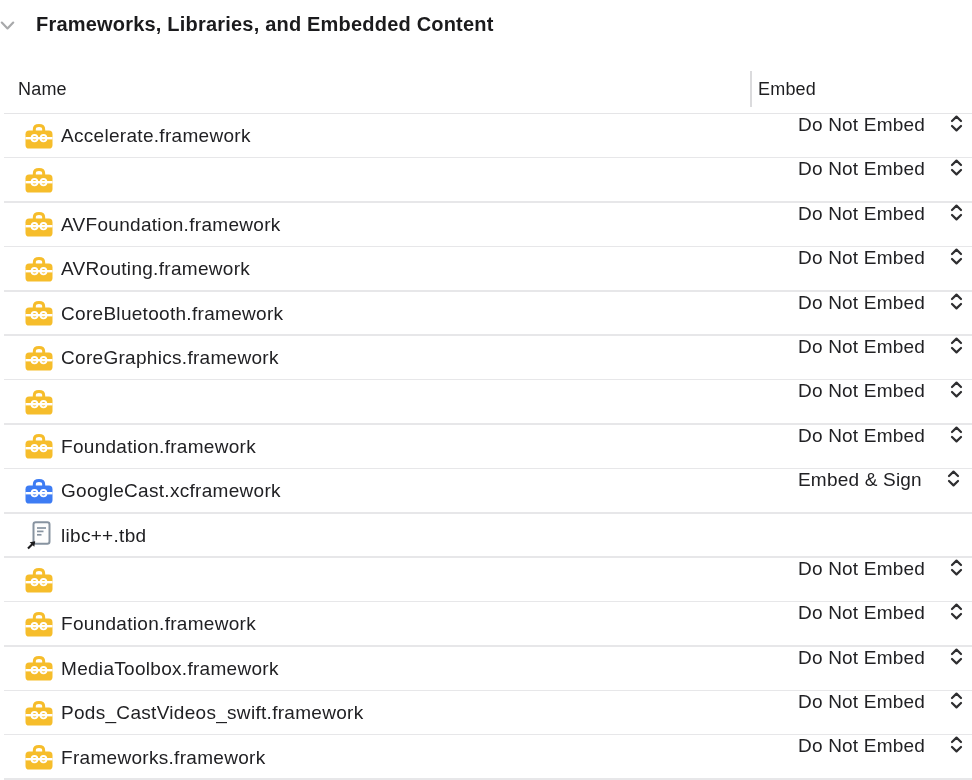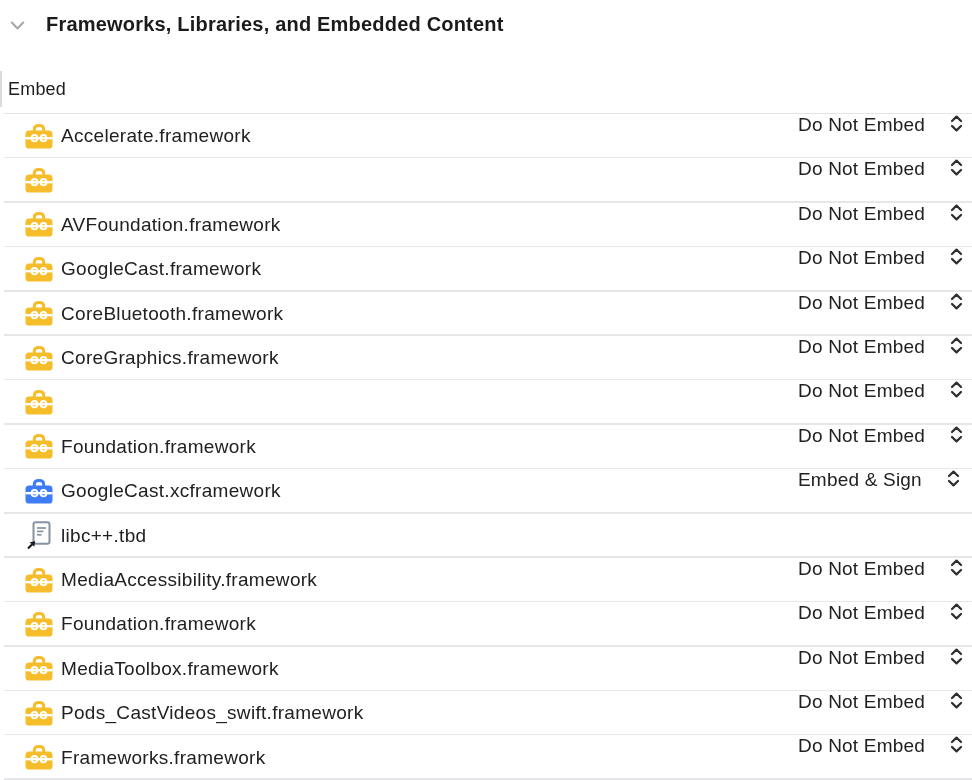--- a/index.html
+++ b/index.html
@@ -4,21 +4,21 @@
 <style>
   * { margin:0; padding:0; box-sizing:border-box; }
   html, body { width:972px; height:780px; background:#ffffff; }
   body {
     font-family:"Liberation Sans","DejaVu Sans",sans-serif;
     color:#212124;
     overflow:hidden;
   }
 
   
-  .section-header { height:48px; display:flex; align-items:center; padding-left:10px; }
+  .section-header { height:48px; display:flex; align-items:center; padding-left:0; }
   .disclosure { width:15px; height:10px; display:flex; align-items:center; cursor:pointer; margin-top:3px; }
   .section-title { font-size:20px; font-weight:700; letter-spacing:0.2px; margin-left:21px; color:#1b1b1d; }
 
   
   .thead { position:relative; height:66px; display:flex; align-items:center; padding-top:16px; }
   .thead::after { content:""; position:absolute; left:4px; right:0; bottom:0; height:1.5px; background:#E5E5E7; }
   .th { font-size:18px; letter-spacing:0.2px; color:#1e1e20; white-space:nowrap; }
   .th-name { margin-left:18px; width:732px; }
   .head-divider { width:1.5px; height:36px; background:#DBDBDD; margin-right:6.5px; }
 
@@ -40,20 +40,21 @@
   <div class="section-header">
     <span class="disclosure">
       <svg width="15" height="10" viewBox="0 0 15 10">
         <path d="M1.8 1.6 L7.5 7.4 L13.2 1.6" fill="none" stroke="#A8A9AB" stroke-width="2.2" stroke-linecap="round" stroke-linejoin="round"></path>
       </svg>
     </span>
     <span class="section-title">Frameworks, Libraries, and Embedded Content</span>
   </div>
 
   <div class="thead">
+    <span class="th th-name">Name</span>
     <span class="head-divider"></span>
     <span class="th th-embed">Embed</span>
   </div>
 
   <div class="tbody">
   <div class="row">
     <span class="icon icon-toolbox" style="color: rgb(246, 189, 43);">
       <svg width="28" height="25" viewBox="0 0 28 25">
         <path d="M9.3 7.5 V5.4 C9.3 2.9 11.3 1.5 14 1.5 C16.7 1.5 18.7 2.9 18.7 5.4 V7.5" fill="none" stroke="currentColor" stroke-width="3"></path>
         <rect x="0.5" y="6.6" width="27" height="17.9" rx="3.6" fill="currentColor"></rect>
@@ -124,21 +125,21 @@
     <span class="icon icon-toolbox" style="color: rgb(246, 189, 43);">
       <svg width="28" height="25" viewBox="0 0 28 25">
         <path d="M9.3 7.5 V5.4 C9.3 2.9 11.3 1.5 14 1.5 C16.7 1.5 18.7 2.9 18.7 5.4 V7.5" fill="none" stroke="currentColor" stroke-width="3"></path>
         <rect x="0.5" y="6.6" width="27" height="17.9" rx="3.6" fill="currentColor"></rect>
         <rect x="0.5" y="13" width="27" height="2.4" fill="#ffffff"></rect>
         <rect x="6.6" y="11" width="5.8" height="6.4" rx="2.9" fill="none" stroke="#ffffff" stroke-width="1.8"></rect>
         <rect x="15.6" y="11" width="5.8" height="6.4" rx="2.9" fill="none" stroke="#ffffff" stroke-width="1.8"></rect>
       </svg>
     </span>
 
-    <span class="row-label">GoogleCast.framework</span>
+    <span class="row-label">AVRouting.framework</span>
     <span class="embed-control">
       <span class="embed-value">Do Not Embed</span>
       <span class="updown">
         <svg width="15" height="19" viewBox="0 0 15 19">
           <path d="M3 7 L7.5 2.6 L12 7" fill="none" stroke="#2e2e30" stroke-width="2.2" stroke-linecap="round" stroke-linejoin="round"></path>
           <path d="M3 12 L7.5 16.4 L12 12" fill="none" stroke="#2e2e30" stroke-width="2.2" stroke-linecap="round" stroke-linejoin="round"></path>
         </svg>
       </span>
     </span>
   </div>
@@ -277,21 +278,20 @@
     <span class="icon icon-toolbox" style="color: rgb(246, 189, 43);">
       <svg width="28" height="25" viewBox="0 0 28 25">
         <path d="M9.3 7.5 V5.4 C9.3 2.9 11.3 1.5 14 1.5 C16.7 1.5 18.7 2.9 18.7 5.4 V7.5" fill="none" stroke="currentColor" stroke-width="3"></path>
         <rect x="0.5" y="6.6" width="27" height="17.9" rx="3.6" fill="currentColor"></rect>
         <rect x="0.5" y="13" width="27" height="2.4" fill="#ffffff"></rect>
         <rect x="6.6" y="11" width="5.8" height="6.4" rx="2.9" fill="none" stroke="#ffffff" stroke-width="1.8"></rect>
         <rect x="15.6" y="11" width="5.8" height="6.4" rx="2.9" fill="none" stroke="#ffffff" stroke-width="1.8"></rect>
       </svg>
     </span>
 
-    <span class="row-label">MediaAccessibility.framework</span>
     <span class="embed-control">
       <span class="embed-value">Do Not Embed</span>
       <span class="updown">
         <svg width="15" height="19" viewBox="0 0 15 19">
           <path d="M3 7 L7.5 2.6 L12 7" fill="none" stroke="#2e2e30" stroke-width="2.2" stroke-linecap="round" stroke-linejoin="round"></path>
           <path d="M3 12 L7.5 16.4 L12 12" fill="none" stroke="#2e2e30" stroke-width="2.2" stroke-linecap="round" stroke-linejoin="round"></path>
         </svg>
       </span>
     </span>
   </div>

